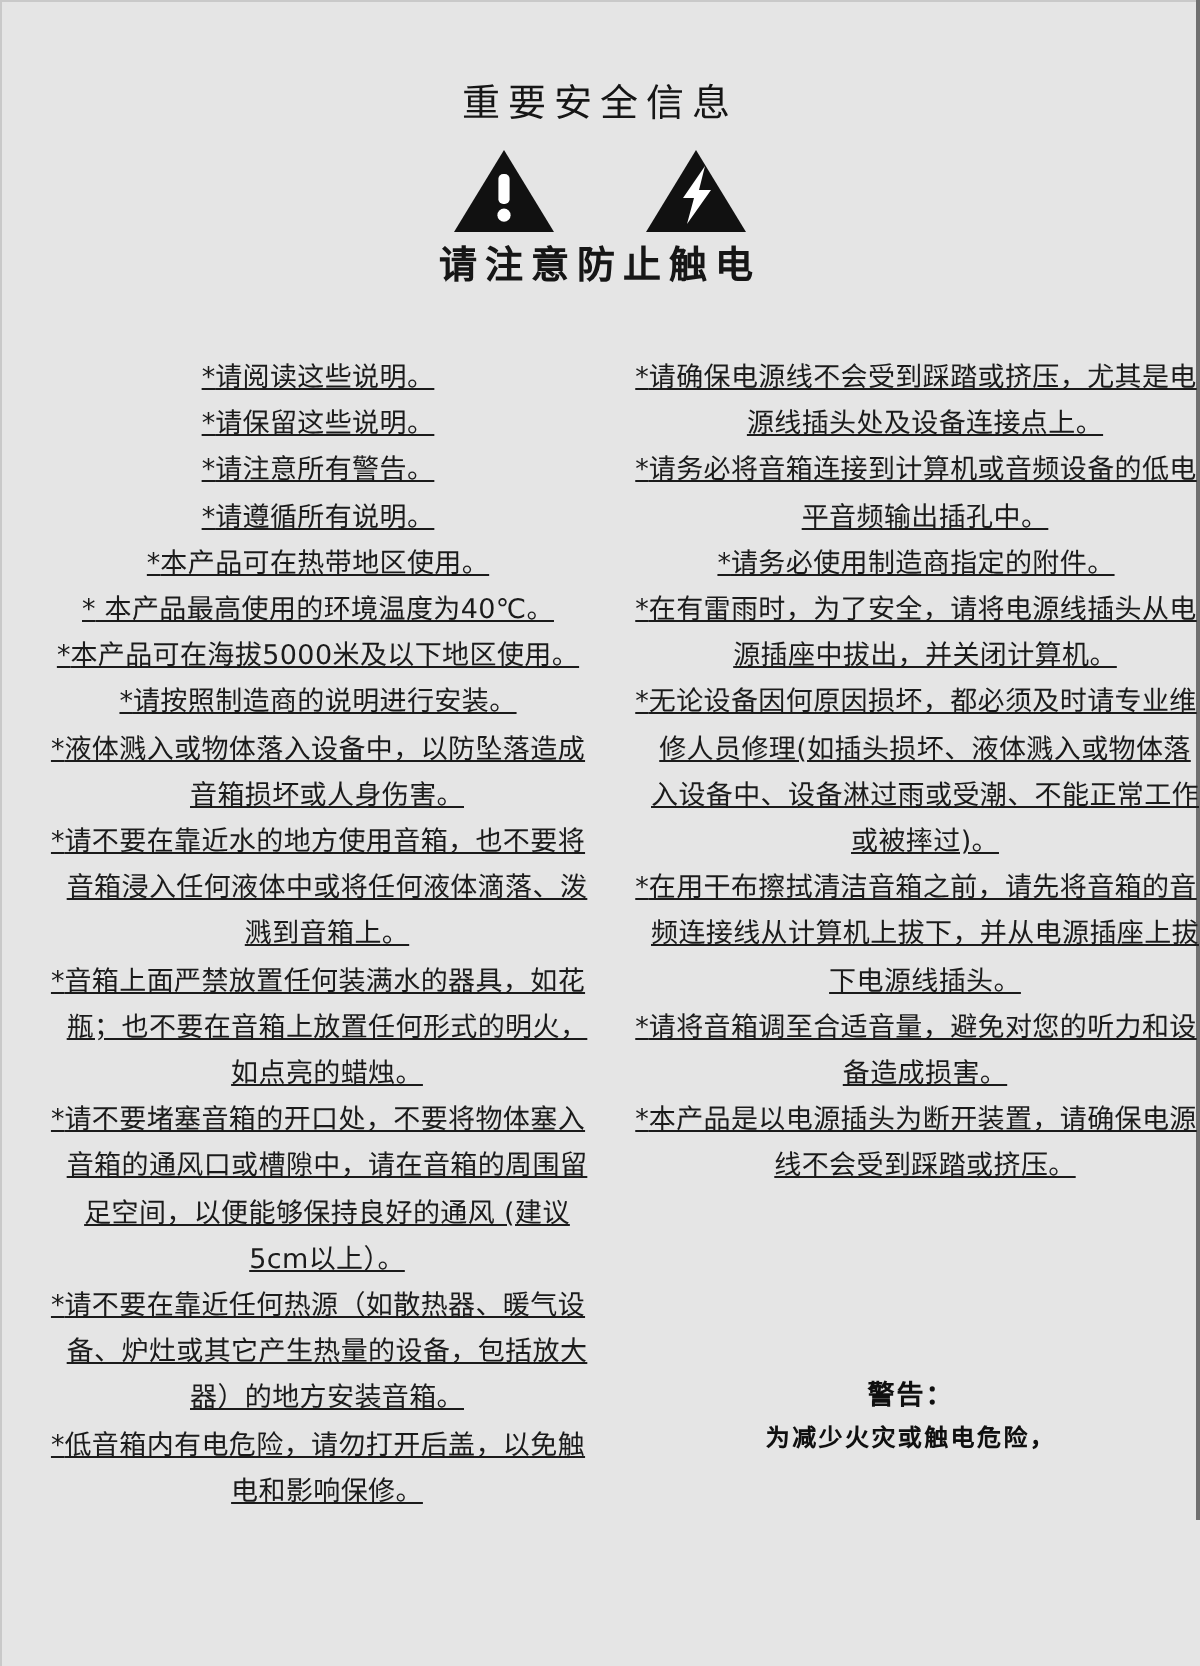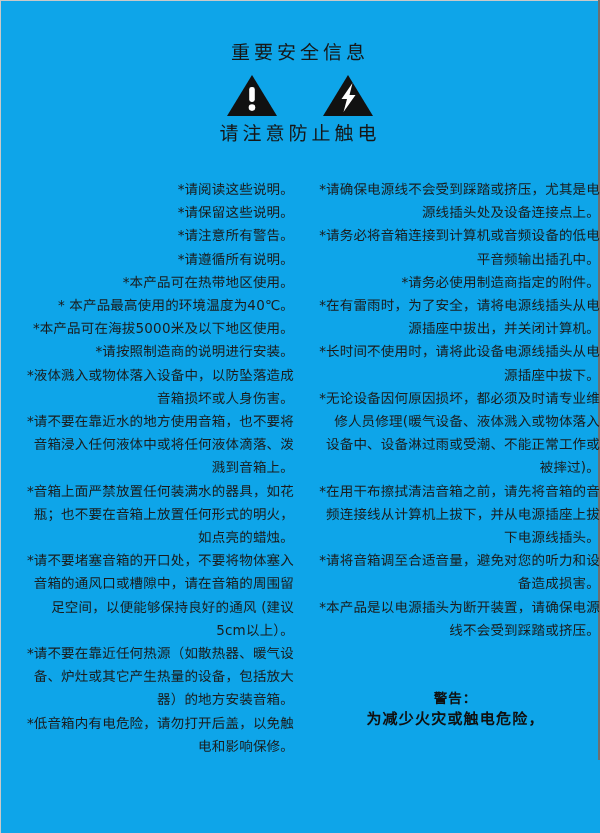--- a/index.html
+++ b/index.html
@@ -9,21 +9,21 @@
     background: #ffffff;
   }
   body {
     font-family: "DejaVu Sans", "Liberation Sans", sans-serif;
     color: #1a1a1a;
   }
   .page {
     position: relative;
     width: 600px;
     height: 833px;
-    background: #0ea5e9;
+    background: #e5e5e5;
     overflow: hidden;
     box-sizing: border-box;
   }
   
   .edge {
     position: absolute;
     background: #c9c9c9;
   }
   .edge-top    { left: 0; top: 0; width: 600px; height: 1px; }
   .edge-left   { left: 0; top: 0; width: 1px; height: 833px; }
@@ -53,21 +53,21 @@
     gap: 44px;
     height: 46px;
   }
   .tri-icon { display: block; }
   .doc-subtitle {
     font-size: 19px;
     letter-spacing: 4px;
     color: #161616;
     margin: 4px 0 12px 0;
     line-height: 1.3;
-    font-weight: 400;
+    font-weight: 700;
   }
 
   
   .columns {
     position: absolute;
     left: 0;
     top: 178px;
     width: 600px;
     display: flex;
     align-items: flex-start;
@@ -85,21 +85,22 @@
     padding: 0;
   }
   .bullet-item {
     font-size: 13.5px;
     line-height: 23.2px;
     color: #1b1b1b;
     margin: 0;
     padding: 0 0 0 9px;
     text-indent: -9px;
     letter-spacing: 0.2px;
-    text-align: right;
+    text-align: center;
+    text-decoration: underline;
   }
   .bullet-item .star {
     letter-spacing: 0;
   }
 
   
   .warning-block {
     position: absolute;
     left: 300px;
     top: 688px;
@@ -110,21 +111,21 @@
   }
   .warning-heading {
     font-size: 13.5px;
     font-weight: bold;
     line-height: 21px;
     letter-spacing: 1px;
     color: #101010;
     margin: 0;
   }
   .warning-line {
-    font-size: 15px;
+    font-size: 12px;
     font-weight: bold;
     line-height: 21px;
     letter-spacing: 1.2px;
     color: #101010;
     margin: 0;
     white-space: nowrap;
   }
 </style>
 </head>
 <body>
@@ -177,22 +178,21 @@
           <li class="bullet-item"><span class="star">*</span><span>低音箱内有电危险，请勿打开后盖，以免触电和影响保修。</span></li>
         </ul>
     </div>
 
     <div class="col col-right">
       <ul class="bullet-list">
           <li class="bullet-item"><span class="star">*</span><span>请确保电源线不会受到踩踏或挤压，尤其是电源线插头处及设备连接点上。</span></li>
           <li class="bullet-item"><span class="star">*</span><span>请务必将音箱连接到计算机或音频设备的低电平音频输出插孔中。</span></li>
           <li class="bullet-item"><span class="star">*</span><span>请务必使用制造商指定的附件。</span></li>
           <li class="bullet-item"><span class="star">*</span><span>在有雷雨时，为了安全，请将电源线插头从电源插座中拔出，并关闭计算机。</span></li>
-          <li class="bullet-item"><span class="star">*</span><span>长时间不使用时，请将此设备电源线插头从电源插座中拔下。</span></li>
-          <li class="bullet-item"><span class="star">*</span><span>无论设备因何原因损坏，都必须及时请专业维修人员修理(暖气设备、液体溅入或物体落入设备中、设备淋过雨或受潮、不能正常工作或被摔过)。</span></li>
+          <li class="bullet-item"><span class="star">*</span><span>无论设备因何原因损坏，都必须及时请专业维修人员修理(如插头损坏、液体溅入或物体落入设备中、设备淋过雨或受潮、不能正常工作或被摔过)。</span></li>
           <li class="bullet-item"><span class="star">*</span><span>在用干布擦拭清洁音箱之前，请先将音箱的音频连接线从计算机上拔下，并从电源插座上拔下电源线插头。</span></li>
           <li class="bullet-item"><span class="star">*</span><span>请将音箱调至合适音量，避免对您的听力和设备造成损害。</span></li>
           <li class="bullet-item"><span class="star">*</span><span>本产品是以电源插头为断开装置，请确保电源线不会受到踩踏或挤压。</span></li>
         </ul>
     </div>
 
   </div>
 
   <div class="warning-block">
     <p class="warning-heading">警告：</p>

